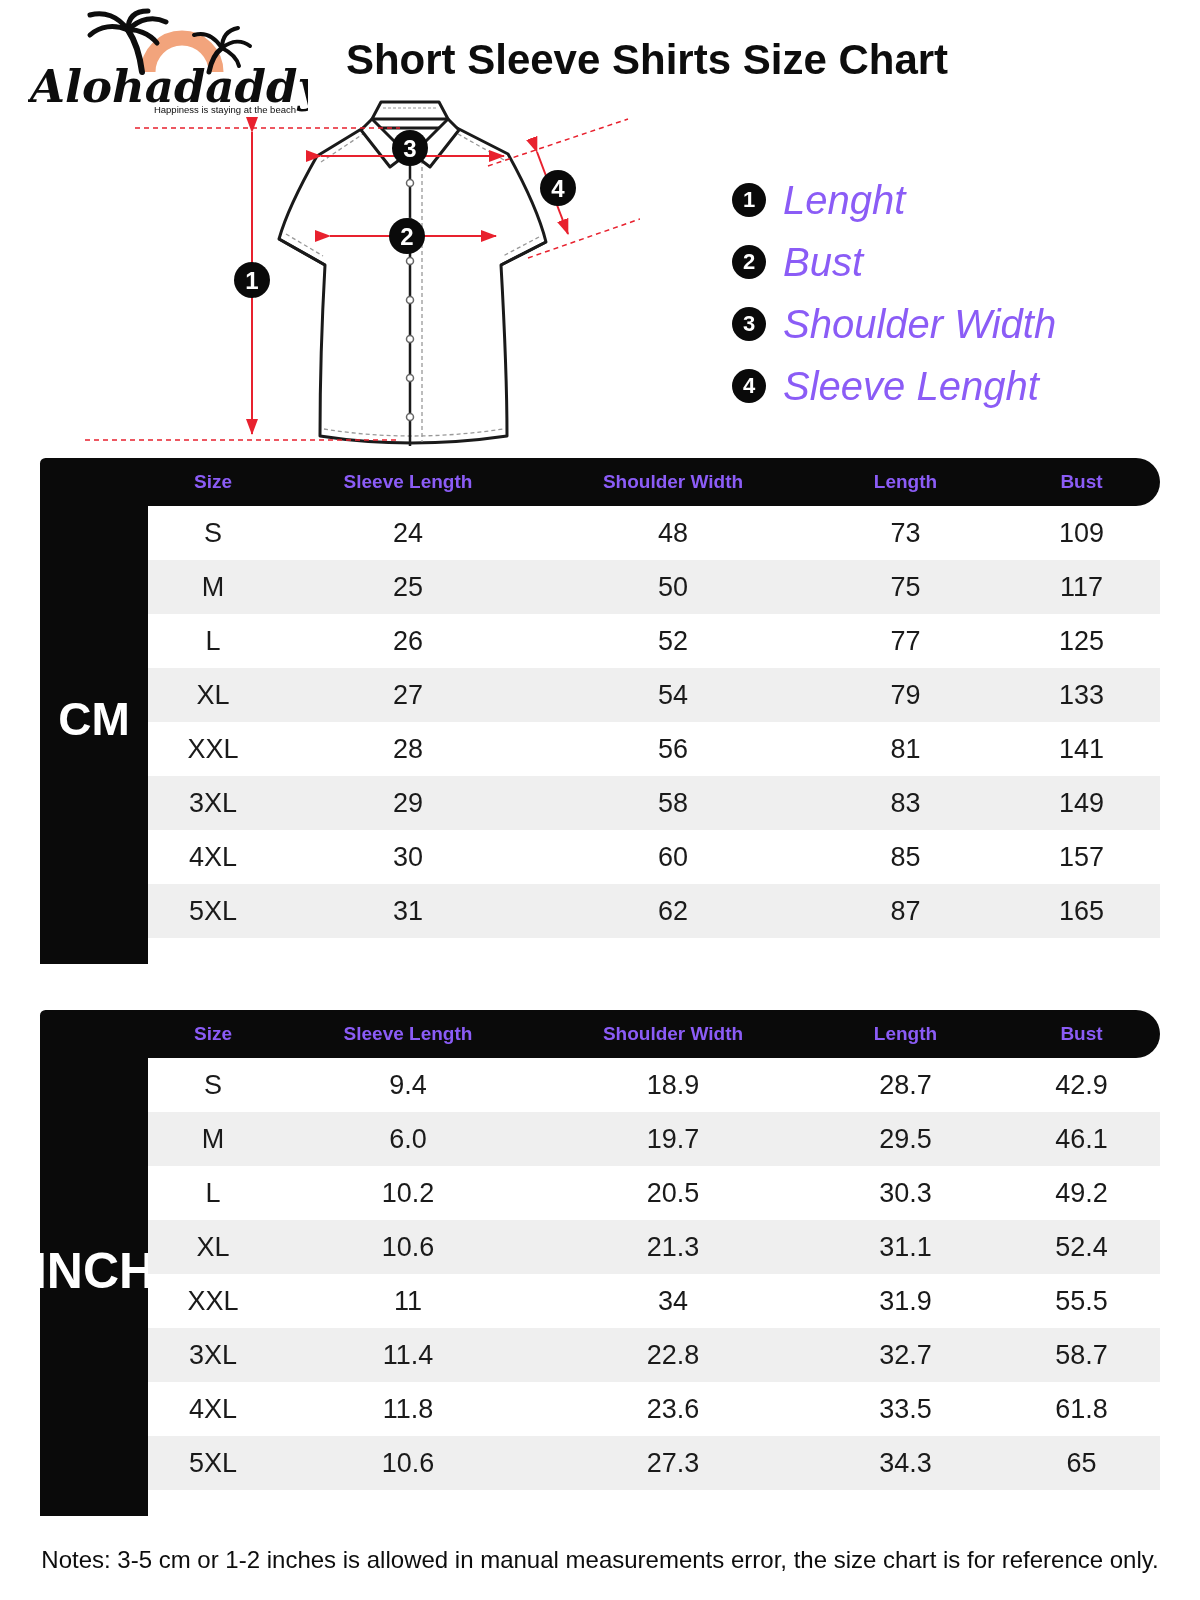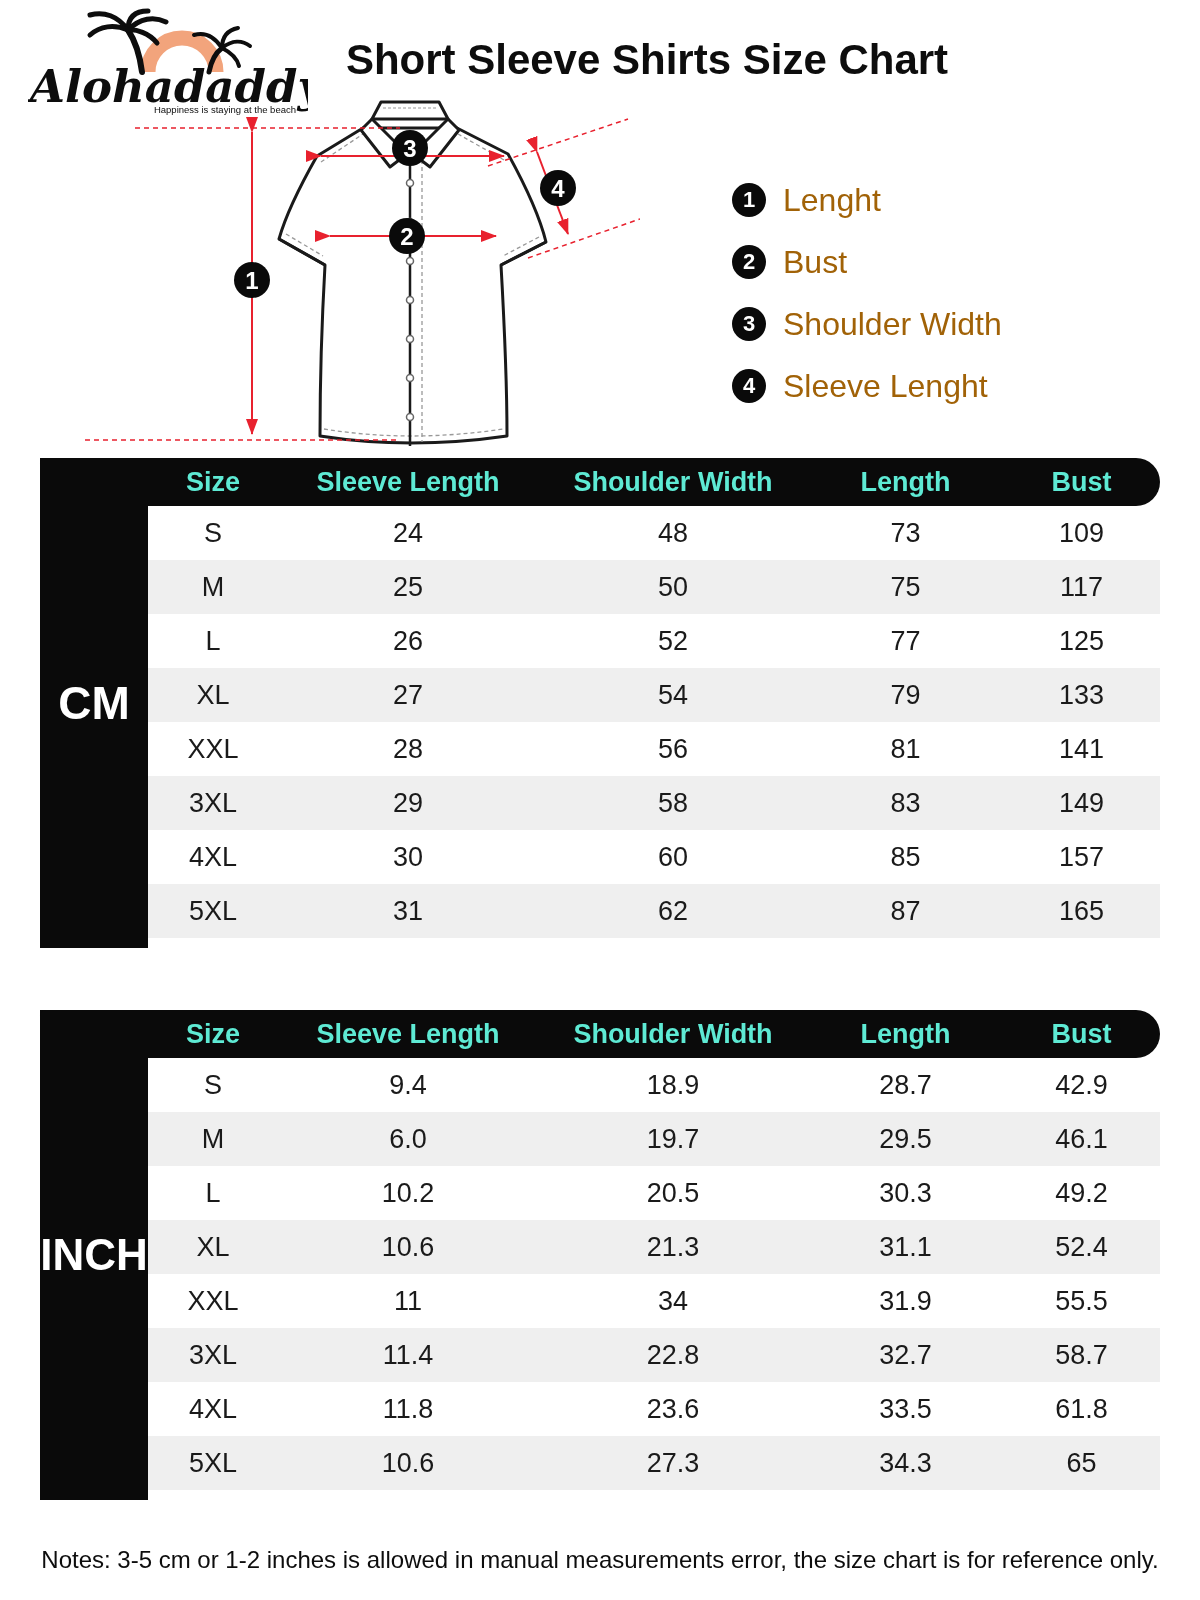--- a/index.html
+++ b/index.html
@@ -17,38 +17,38 @@
   
   .shirt-svg{position:absolute;left:80px;top:88px;width:560px;height:380px;}
   
   .legend{position:absolute;left:732px;top:182px;}
   .legend-item{display:flex;align-items:center;margin-bottom:26px;height:36px;}
   .legend-badge{
     width:34px;height:34px;border-radius:50%;background:#0a0a0a;color:#fff;
     display:flex;align-items:center;justify-content:center;
     font-size:22px;font-weight:bold;flex:0 0 34px;
   }
-  .legend-label{margin-left:17px;font-size:32px;color:#a16207;}
+  .legend-label{margin-left:17px;font-size:40px;color:#8b5cf6;font-style:italic;}
   
   .size-table{position:absolute;left:40px;width:1120px;}
   #table-cm{top:458px;}
   #table-inch{top:1010px;}
   .t-sidebar{
-    position:absolute;left:0;top:0;width:108px;height:490px;background:#0a0a0a;
+    position:absolute;left:0;top:16px;width:108px;height:490px;background:#0a0a0a;
     display:flex;align-items:center;justify-content:center;z-index:0;
   }
   .t-sidebar span{color:#fff;font-weight:bold;}
   .unit-cm span{font-size:46px;}
-  .unit-inch span{font-size:44px;letter-spacing:0px;}
+  .unit-inch span{font-size:50px;letter-spacing:0px;}
   .t-header{
     position:relative;z-index:1;height:48px;background:#0a0a0a;
     border-radius:6px 26px 26px 0;
     display:grid;grid-template-columns:108px 130px 260px 270px 195px 157px;
     align-items:center;text-align:center;
-    color:#5eead4;font-weight:bold;font-size:27px;
+    color:#8b5cf6;font-weight:bold;font-size:19px;
   }
   .t-body{margin-left:108px;position:relative;z-index:1;}
   .t-row{
     display:grid;grid-template-columns:130px 260px 270px 195px 157px;
     height:54px;align-items:center;text-align:center;
     font-size:27px;color:#1a1a1a;background:#ffffff;
   }
   .t-row.alt{background:#efefef;}
   
   .notes{

